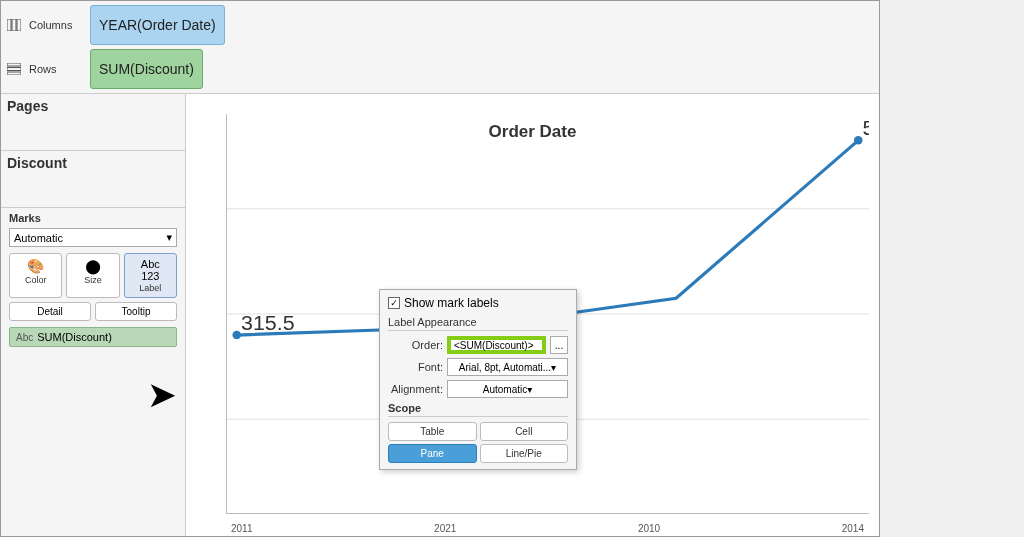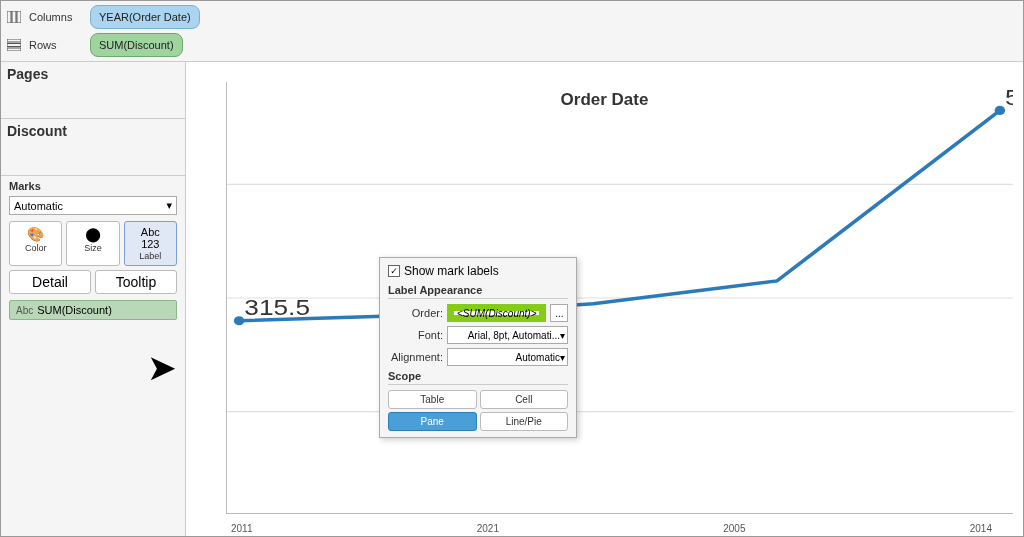--- a/index.html
+++ b/index.html
@@ -1,19 +1,19 @@
 <!DOCTYPE html>
 <html><head>
   <meta charset="utf-8">
   <style>
     * { box-sizing: border-box; margin: 0; padding: 0; }
     body { font-family: 'Segoe UI', Arial, sans-serif; font-size: 12px; background: #f0f0f0; }
 
     .main-container {
-      width: 1024px;
+      width: 880px;
       height: 537px;
       background: #86efac;
       border: 1px solid #999;
       display: flex;
       flex-direction: column;
       overflow: hidden;
     }
 
     
     .top-bar {
@@ -43,23 +43,23 @@
 
     .shelf-label {
       font-size: 11px;
       color: #333;
       min-width: 55px;
     }
 
     .shelf-pill {
       background: #aad4f0;
       border: 1px solid #7ab0d0;
-      border-radius: 8px;
-      padding: 5px 8px;
-      font-size: 11px;
+      border-radius: 3px;
+      padding: 11px 8px;
+      font-size: 14px;
       color: #222;
     }
 
     .shelf-pill.green {
       background: #9fd49f;
       border-color: #6aaa6a;
     }
 
     
     .content-area {
@@ -162,21 +162,21 @@
     }
 
     .mark-btn2 {
       flex: 1;
       border: 1px solid #bbb;
       background: #fff;
       border-radius: 3px;
       padding: 3px 4px;
       text-align: center;
       cursor: pointer;
-      font-size: 14px;
+      font-size: 10px;
     }
 
     .sum-discount {
       background: #b8d8b8;
       border: 1px solid #88b888;
       border-radius: 2px;
       padding: 3px 6px;
       font-size: 11px;
       display: flex;
       align-items: center;
@@ -229,21 +229,21 @@
       border: 1px solid #666;
       background: #fff;
       display: inline-flex;
       align-items: center;
       justify-content: center;
       font-size: 9px;
     }
 
     .popup-section-label {
       font-size: 11px;
-      font-weight: bold;
+      font-weight: normal;
       color: #333;
       border-bottom: 1px solid #ccc;
       margin-bottom: 5px;
       padding-bottom: 2px;
     }
 
     .popup-field-row {
       display: flex;
       align-items: center;
       gap: 4px;
@@ -253,26 +253,25 @@
 
     .popup-field-label {
       width: 55px;
       color: #333;
       text-align: right;
       flex-shrink: 0;
     }
 
     .popup-input {
       flex: 1;
-      border: 7px solid #84cc16;
+      border: 4px solid #84cc16;
       background: #fff;
       font-size: 10px;
       padding: 1px 3px;
       height: 18px;
-      font-style: italic;
     }
 
     .popup-btn-sm {
       width: 18px;
       height: 18px;
       border: 1px solid #aaa;
       background: #fff;
       font-size: 10px;
       display: flex;
       align-items: center;
@@ -283,21 +282,21 @@
 
     .popup-select {
       flex: 1;
       border: 1px solid #aaa;
       background: #fff;
       font-size: 10px;
       padding: 1px 2px;
       height: 18px;
       display: flex;
       align-items: center;
-      justify-content: flex-end;
+      justify-content: center;
     }
 
     .marks-to-label-section {
       margin-top: 4px;
     }
 
     .marks-to-label-title {
       font-size: 11px;
       font-weight: bold;
       color: #333;
@@ -520,22 +519,22 @@
           <circle cx="590" cy="25" r="4" fill="#2b7bba"></circle>
 
           <text x="14" y="205" font-size="20" fill="#333">315.5</text>
           <text x="594" y="20" font-size="20" fill="#333">519.4</text>
         </svg>
         
         <div style="position:absolute;left:0;top:0;bottom:0;width:1px;background:#bbb;"></div>
         <div style="position:absolute;left:0;bottom:0;right:0;height:1px;background:#bbb;"></div>
 
         
-        <div style="position:absolute;bottom:-20px;left:0;right:16px;display:flex;justify-content:space-between;font-size:10px;color:#555;padding:0 5px;">
+        <div style="position:absolute;bottom:-20px;left:0;right:0;display:flex;justify-content:space-between;font-size:10px;color:#555;padding:0 5px;">
           <span>2011</span>
           <span>2021</span>
-          <span>2005</span>
+          <span>2010</span>
           <span>2014</span>
         </div>
       </div>
     </div>
   </div>
 </div>
 
 </body></html>

